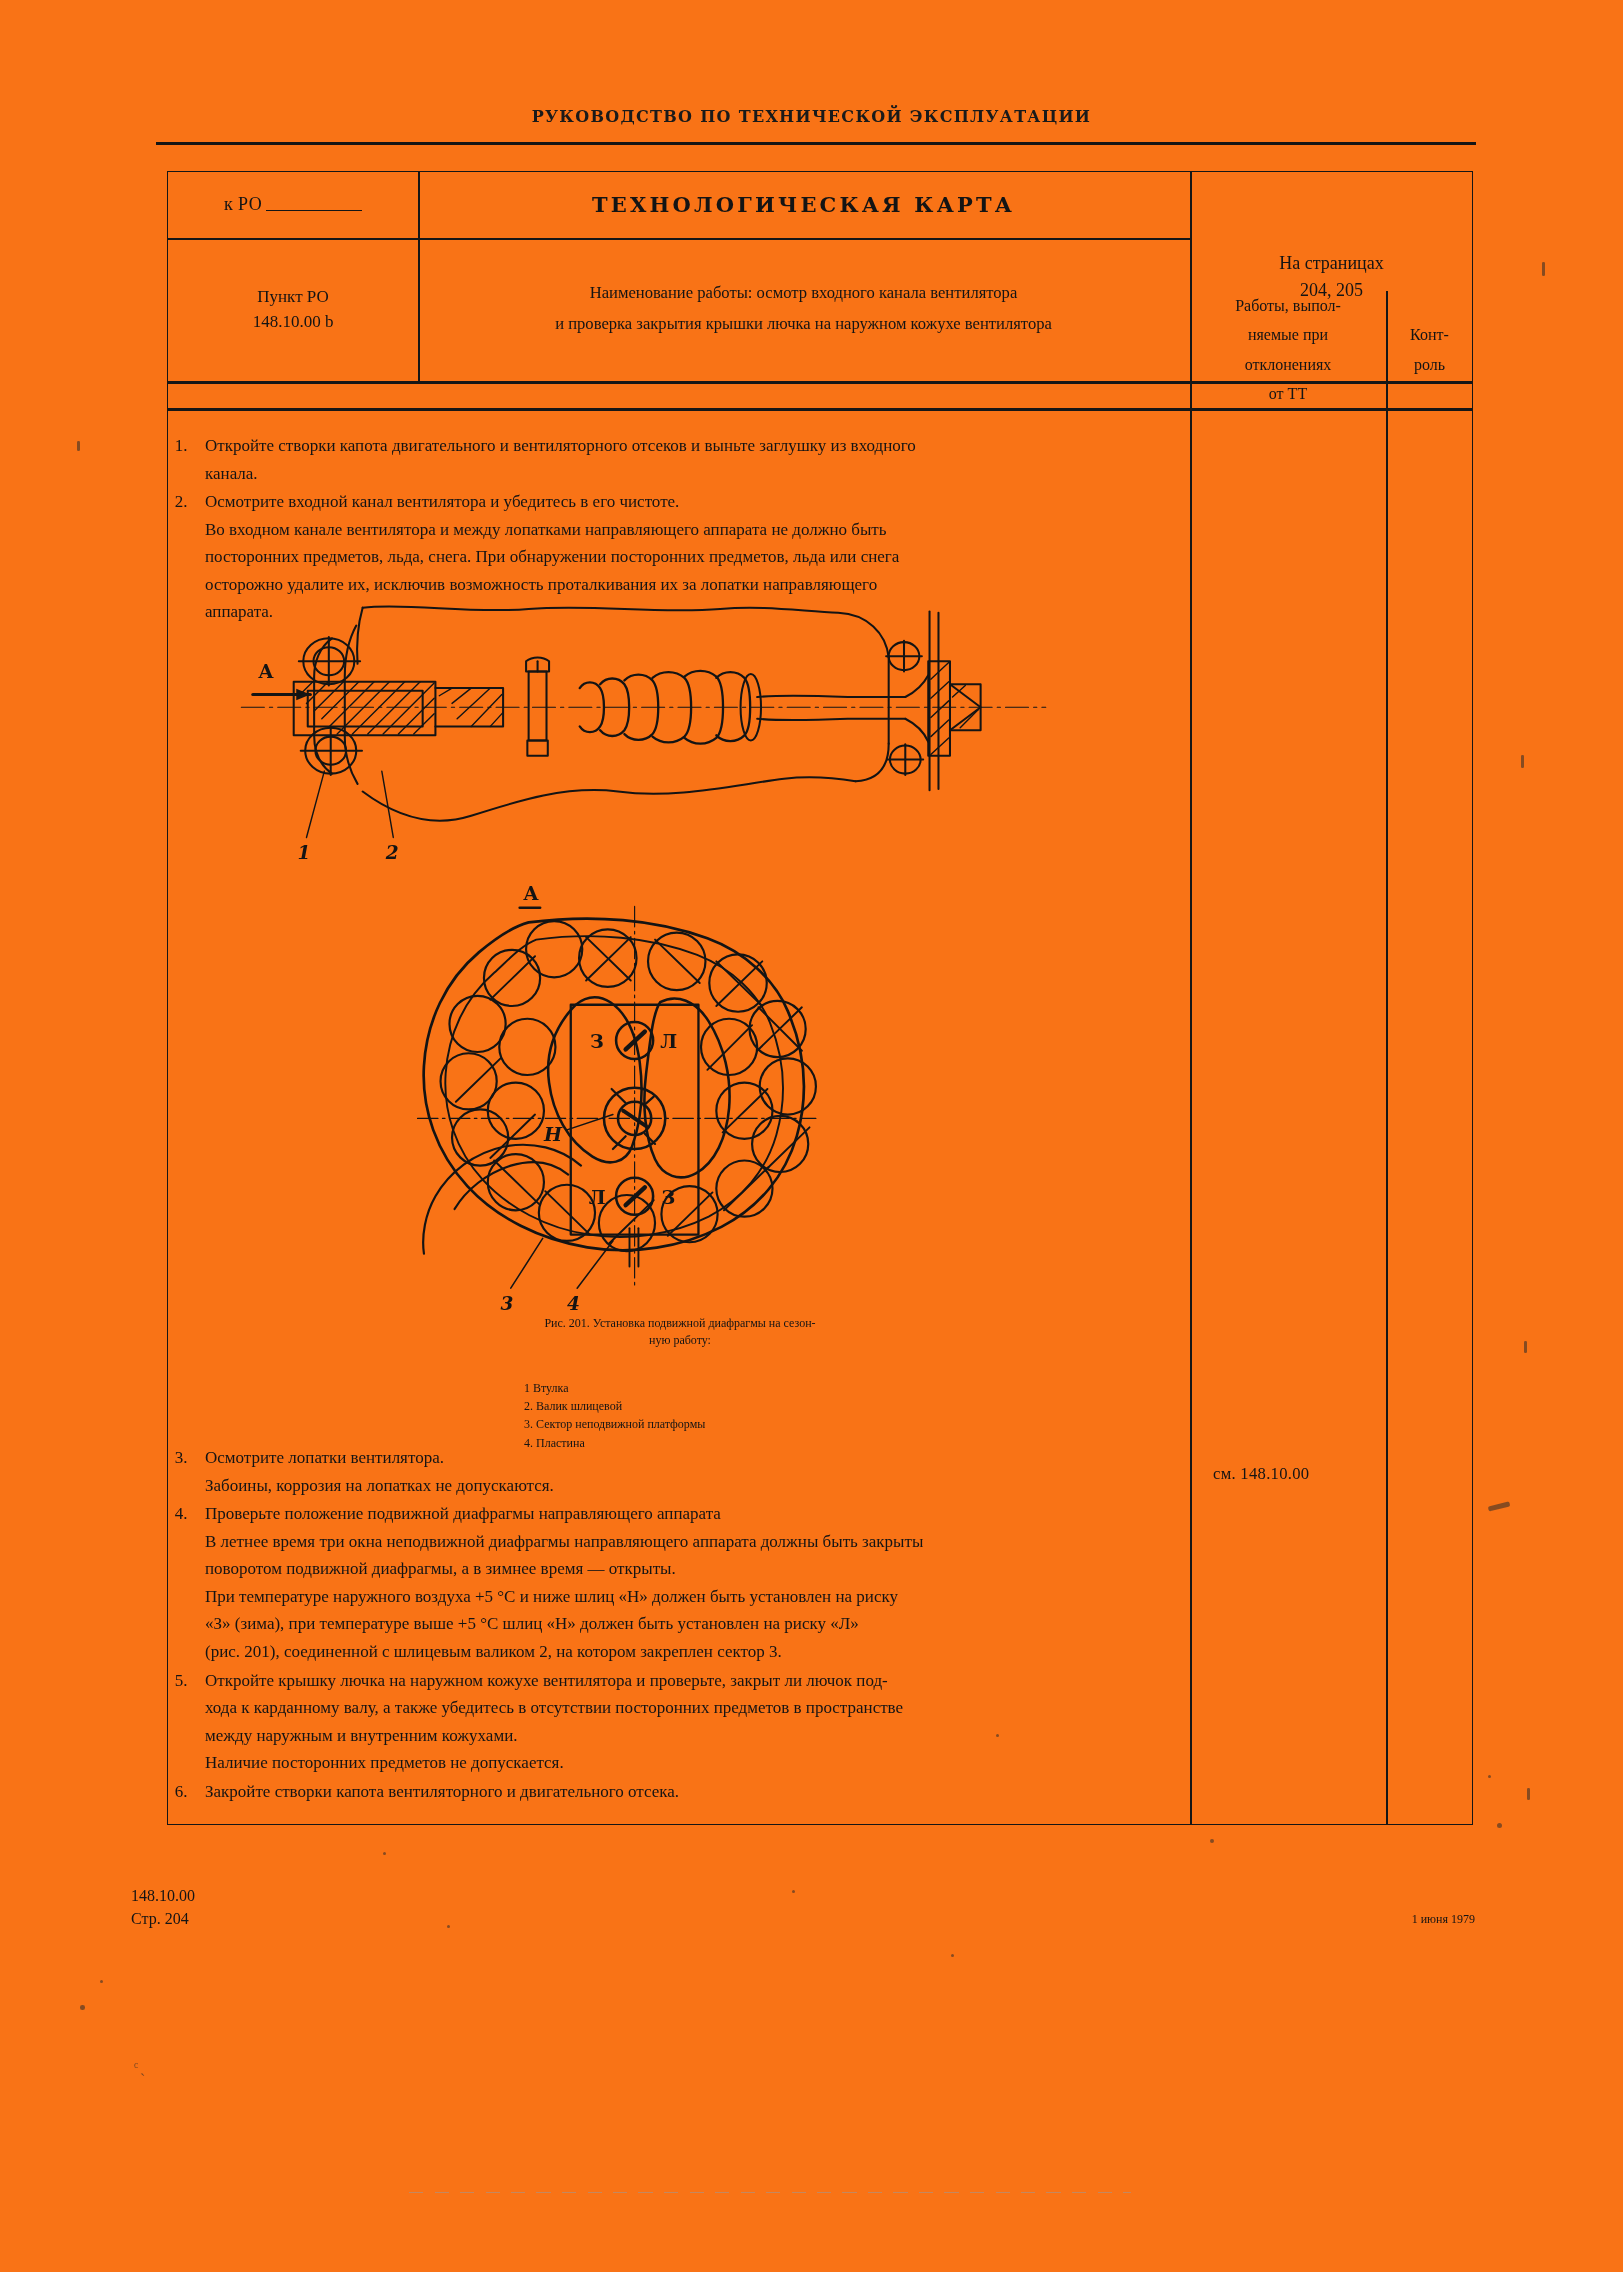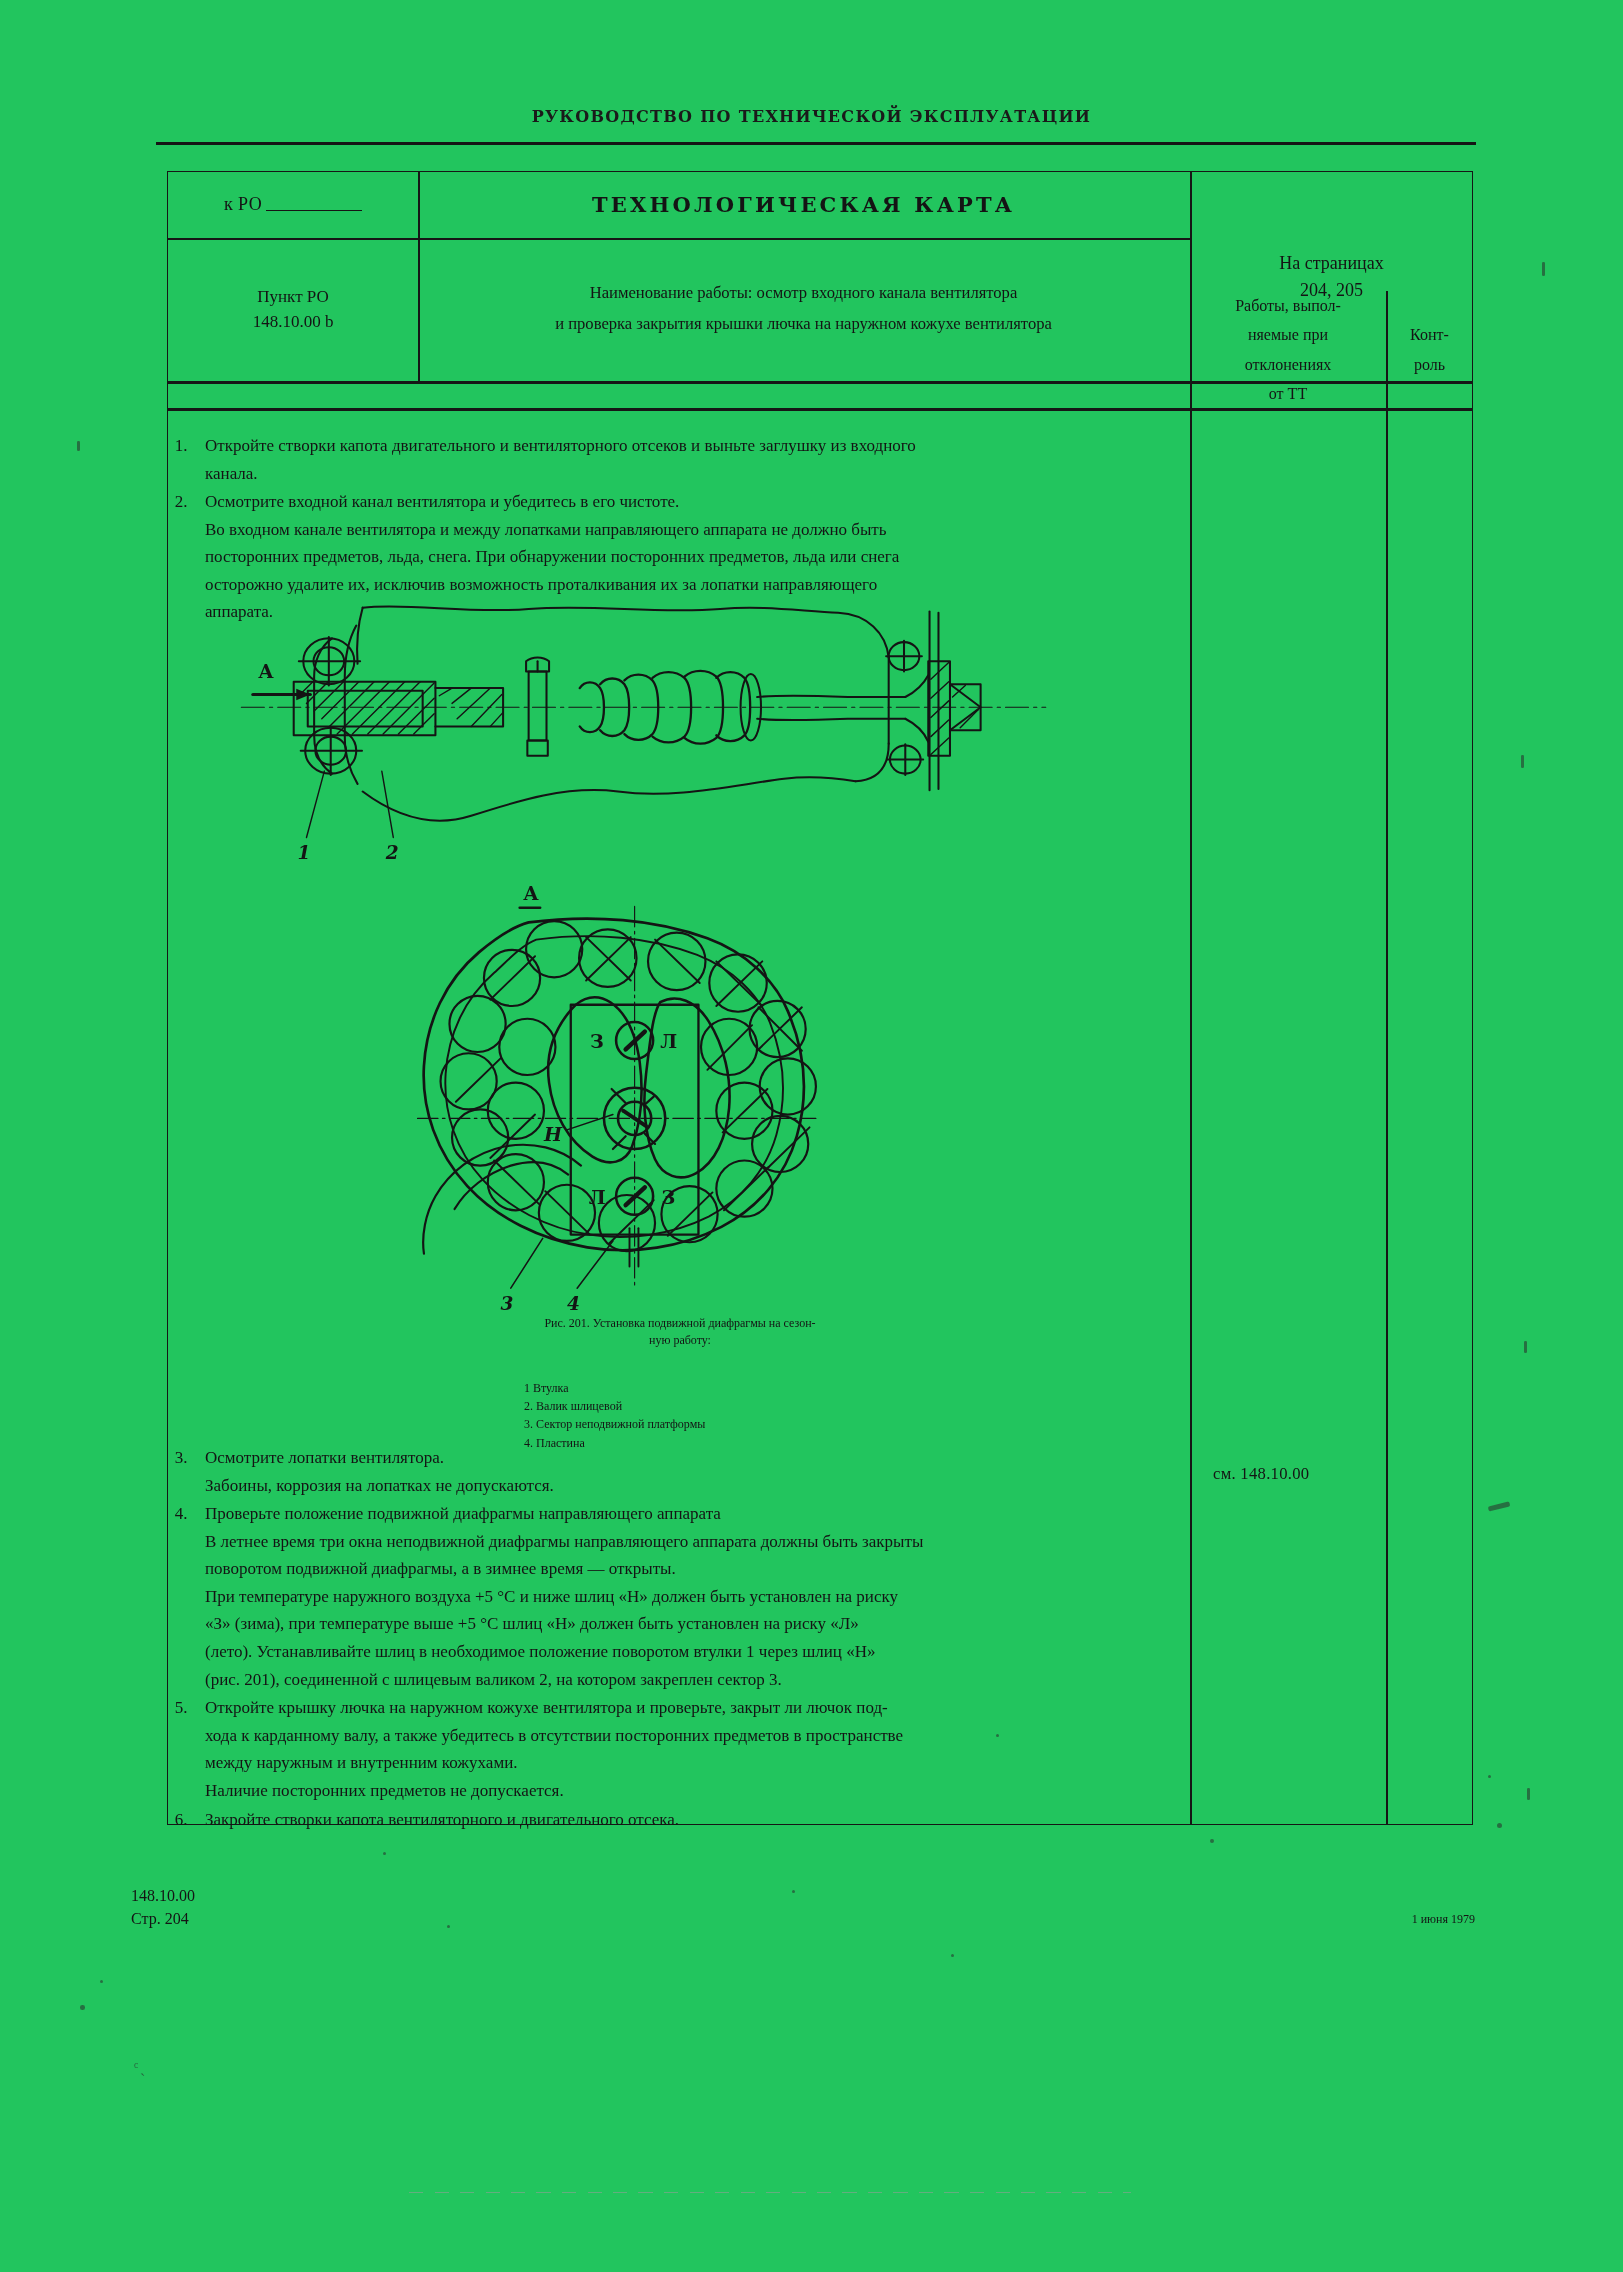--- a/index.html
+++ b/index.html
@@ -2,21 +2,21 @@
 <html style="font-size:10.2px"><head>
 <meta charset="utf-8">
 <style>
   html,body{margin:0;padding:0;background:#ffffff;}
   body{
     width:1623px;height:2273px;position:relative;
     font-family:"Liberation Serif","DejaVu Serif",serif;
     color:#141414;
     -webkit-font-smoothing:none;
   }
-  .page{position:absolute;inset:0;background:#22c55e;}
+  .page{position:absolute;inset:0;background:#f97316;}
 
   
   .runhead{
     position:absolute;left:0;right:0;top:107px;
     text-align:center;font-size:16px;letter-spacing:1.3px;
     font-family:"DejaVu Serif",serif;font-weight:700;
     color:#1a1a1a;
   }
   .runrule{
     position:absolute;left:156px;right:147px;top:142px;
@@ -398,21 +398,20 @@
         <p class="p">Осмотрите лопатки вентилятора.</p>
         <p class="p">Забоины, коррозия на лопатках не допускаются.</p>
       </li>
       <li>
         <span class="num">4.</span>
         <p class="p">Проверьте положение подвижной диафрагмы направляющего аппарата</p>
         <p class="p j">В летнее время три окна неподвижной диафрагмы направляющего аппарата должны быть закрыты</p>
         <p class="p">поворотом подвижной диафрагмы, а в зимнее время — открыты.</p>
         <p class="p j">При температуре наружного воздуха +5 °C и ниже шлиц «Н» должен быть установлен на риску</p>
         <p class="p j">«З» (зима), при температуре выше +5 °C шлиц «Н» должен быть установлен на риску «Л»</p>
-        <p class="p j">(лето). Устанавливайте шлиц в необходимое положение поворотом втулки 1 через шлиц «Н»</p>
         <p class="p">(рис. 201), соединенной с шлицевым валиком 2, на котором закреплен сектор 3.</p>
       </li>
       <li>
         <span class="num">5.</span>
         <p class="p j">Откройте крышку лючка на наружном кожухе вентилятора и проверьте, закрыт ли лючок под-</p>
         <p class="p j">хода к карданному валу, а также убедитесь в отсутствии посторонних предметов в пространстве</p>
         <p class="p">между наружным и внутренним кожухами.</p>
         <p class="p">Наличие посторонних предметов не допускается.</p>
       </li>
       <li>

